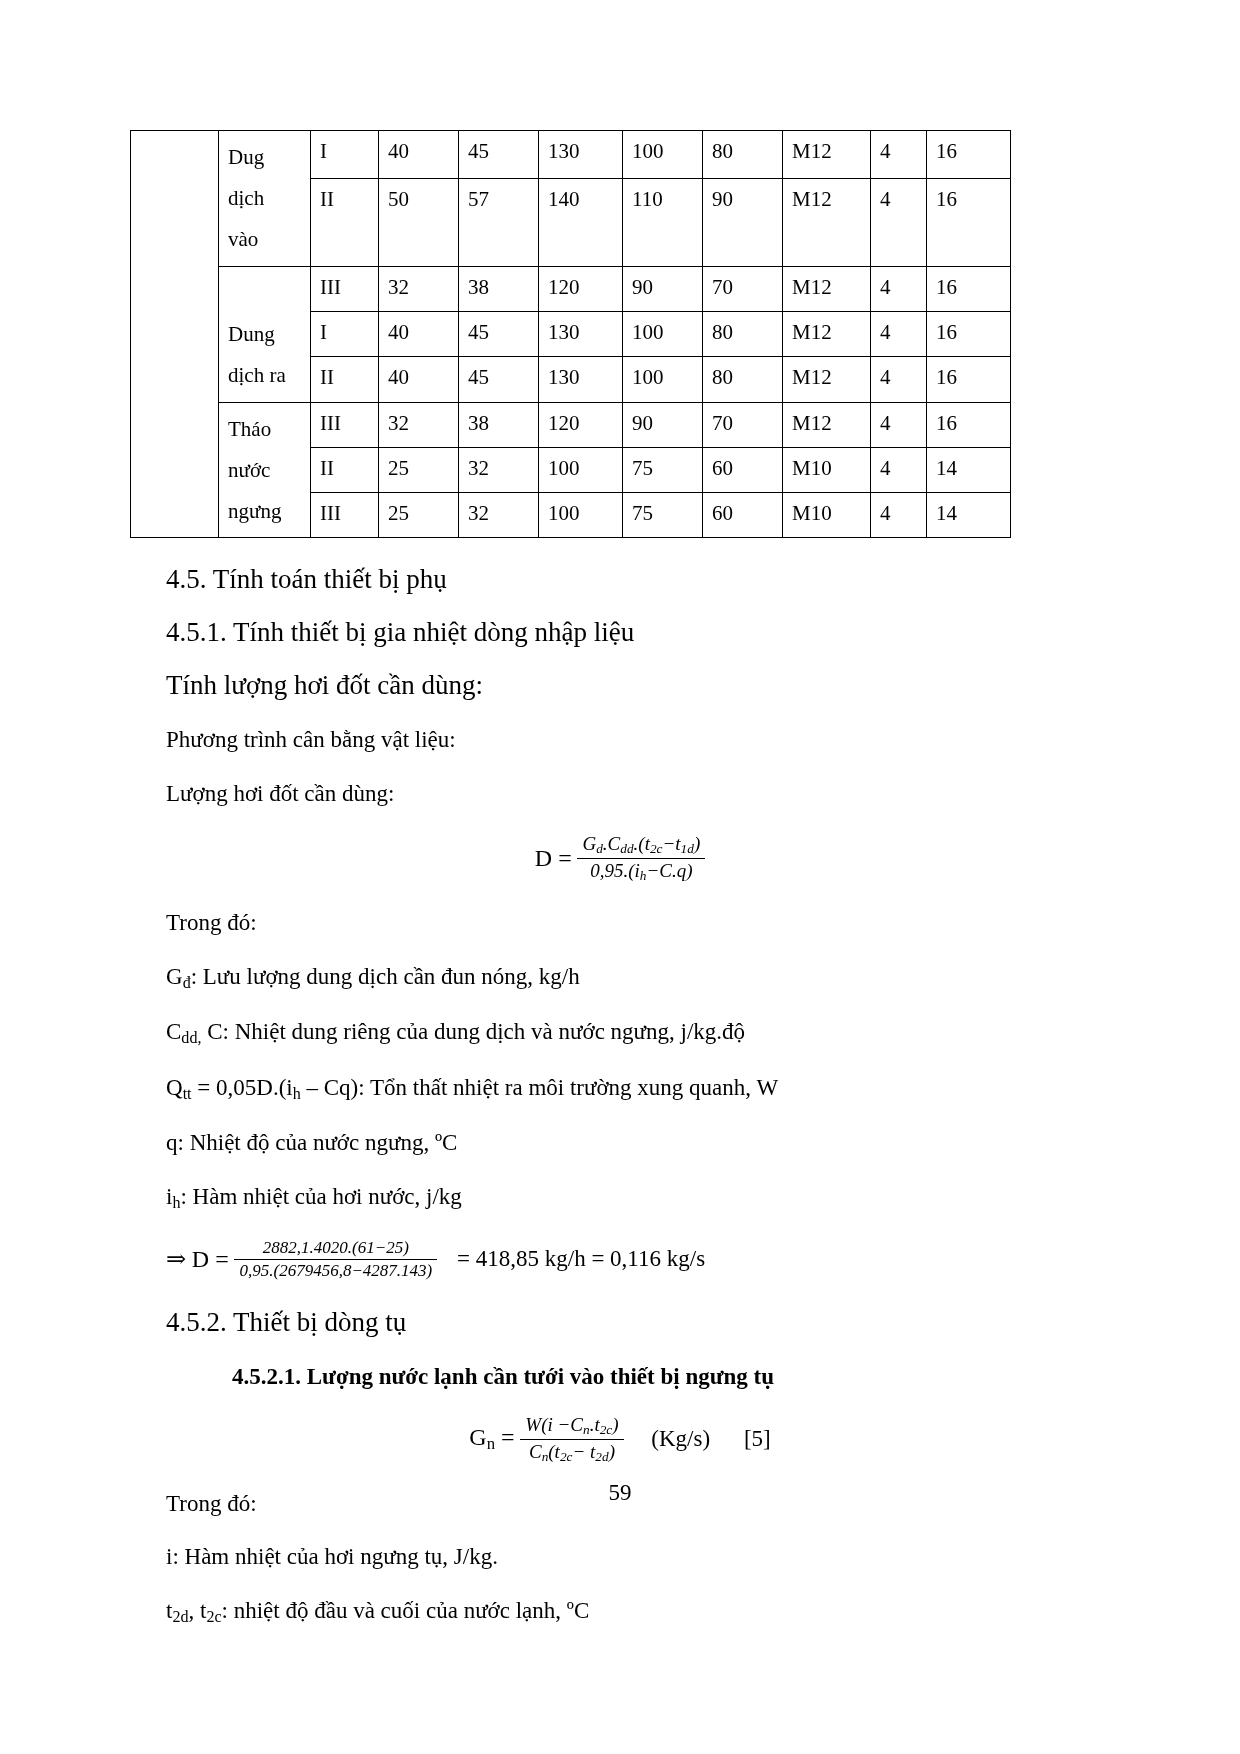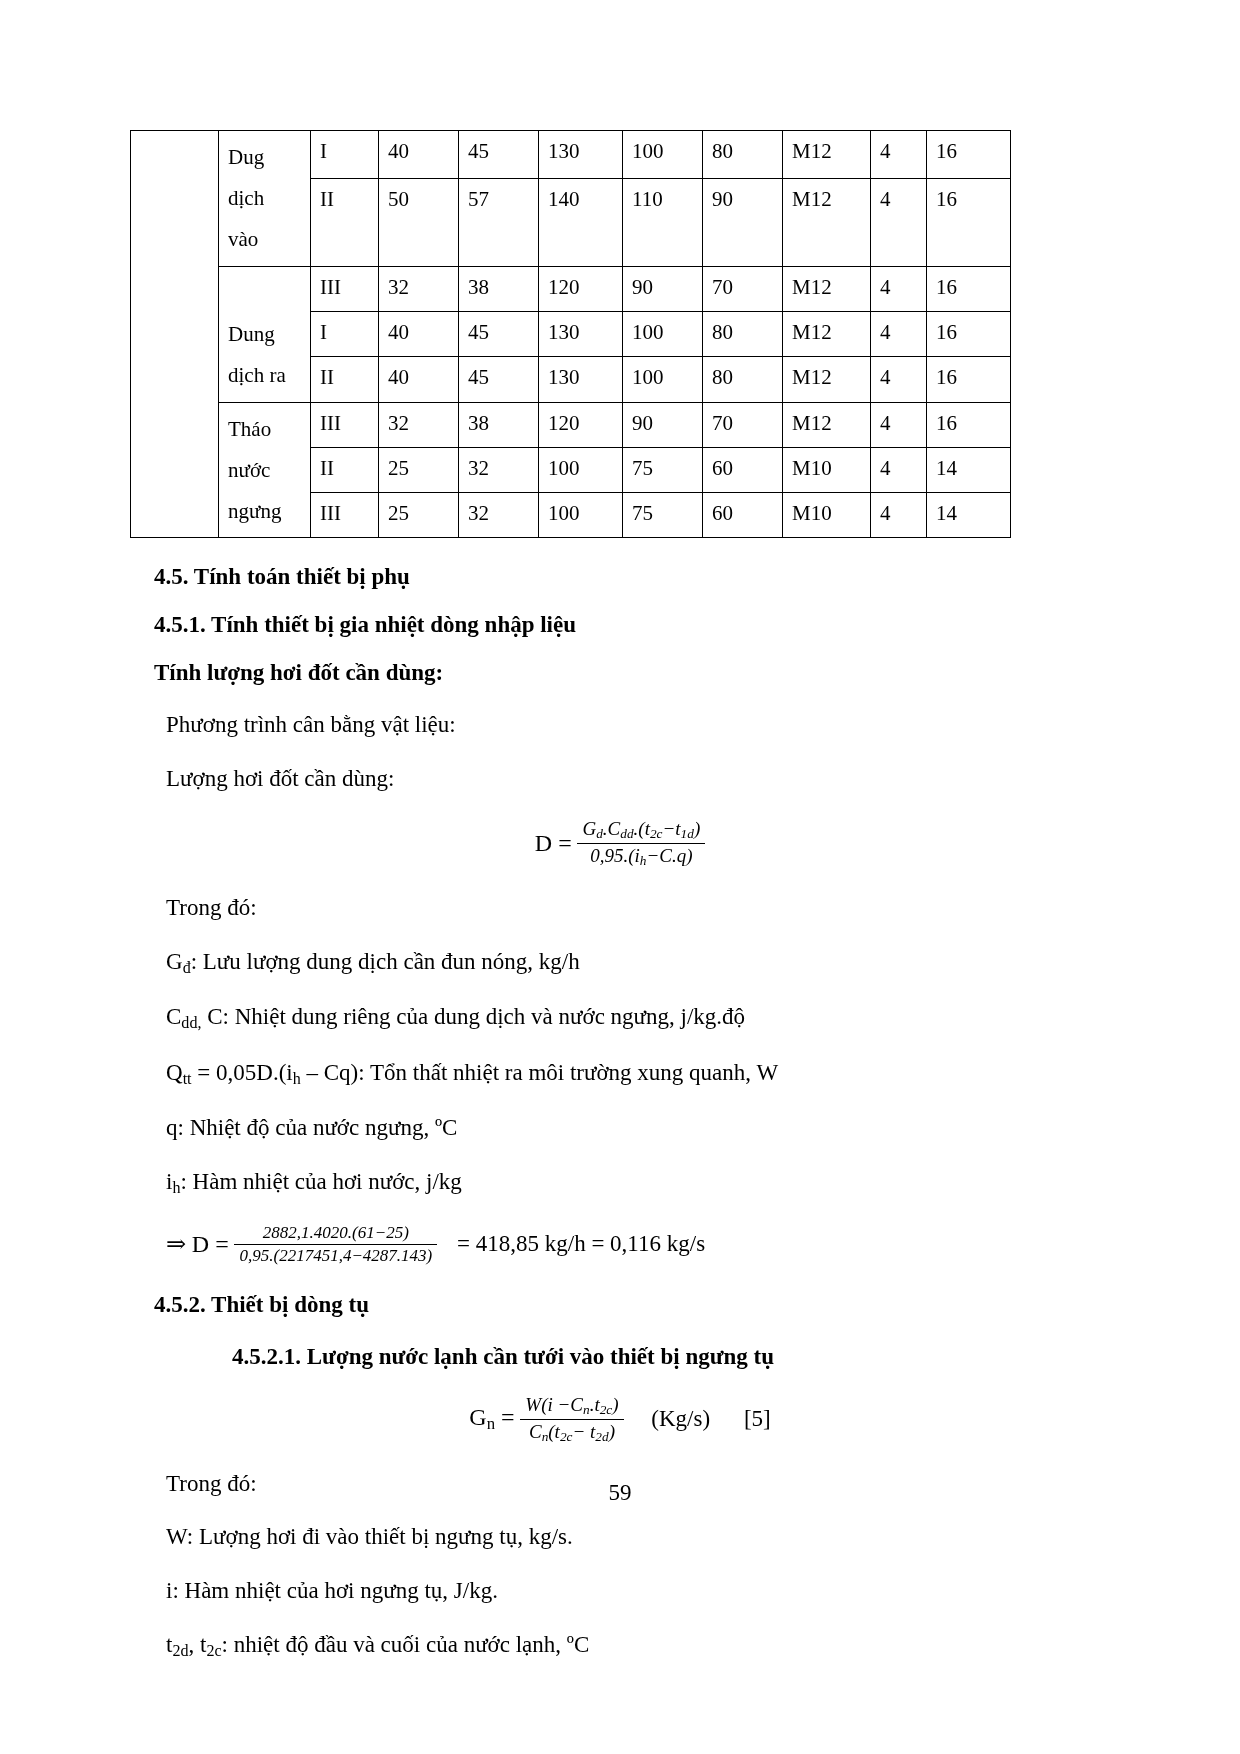--- a/index.html
+++ b/index.html
@@ -55,23 +55,23 @@
   .col-j { width: 56px; }
   .col-k { width: 84px; }
   .label-cell {
     line-height: 1.95;
   }
   .tall-row td { height: 66px; }
   .norm-row td { height: 30px; }
 
   
   .h-bold {
-    font-weight: bold;
-    font-size: 23px;
-    margin: 26px 0 0 24px;
+    font-weight: normal;
+    font-size: 27px;
+    margin: 26px 0 0 36px;
   }
   .h-bold.tight { margin-top: 22px; }
   .h-sub {
     font-weight: bold;
     font-size: 23px;
     margin: 26px 0 0 102px;
   }
   p.body {
     font-size: 23px;
     margin: 24px 0 0 36px;
@@ -313,21 +313,21 @@
 
     <p class="body"><span>q</span><span>: Nhiệt độ của nước ngưng, ºC</span></p>
 
     <p class="body"><span>i</span><sub>h</sub><span>: Hàm nhiệt của hơi nước, j/kg</span></p>
 
     <div class="eq-center-2 eq-left">
       <span class="lhs">⇒</span>
       <span class="lhs">D =</span>
       <span class="frac small">
         <span class="num">2882,1.4020.(61−25)</span>
-        <span class="den">0,95.(2217451,4−4287.143)</span>
+        <span class="den">0,95.(2679456,8−4287.143)</span>
       </span>
       <span class="rhs">= 418,85 kg/h = 0,116 kg/s</span>
     </div>
 
     <div class="h-bold">4.5.2. Thiết bị dòng tụ</div>
     <div class="h-sub">4.5.2.1. Lượng nước lạnh cần tưới vào thiết bị ngưng tụ</div>
 
     <div class="eq-center-2">
       <span class="lhs"><span>G</span><sub>n</sub> <span>=</span></span>
       <span class="frac med">
@@ -337,21 +337,20 @@
         <span class="den">
           <span>C</span><sub>n</sub><span>(t</span><sub>2c</sub><span>− t</span><sub>2d</sub><span>)</span>
         </span>
       </span>
       <span class="unit-par">(Kg/s)</span>
       <span class="bracket-ref">[5]</span>
     </div>
 
     <p class="body">Trong đó:</p>
 
-    <p class="body"><span>W</span><span>: Lượng hơi đi vào thiết bị ngưng tụ,   kg/s.</span></p>
 
     <p class="body"><span>i</span><span>: Hàm nhiệt của hơi ngưng tụ,    J/kg.</span></p>
 
     <p class="body"><span>t</span><sub>2d</sub><span>, t</span><sub>2c</sub><span>: nhiệt độ đầu và cuối của nước lạnh,   ºC</span></p>
 
   </div>
 
   <div class="page-number">59</div>
 </div>
 

